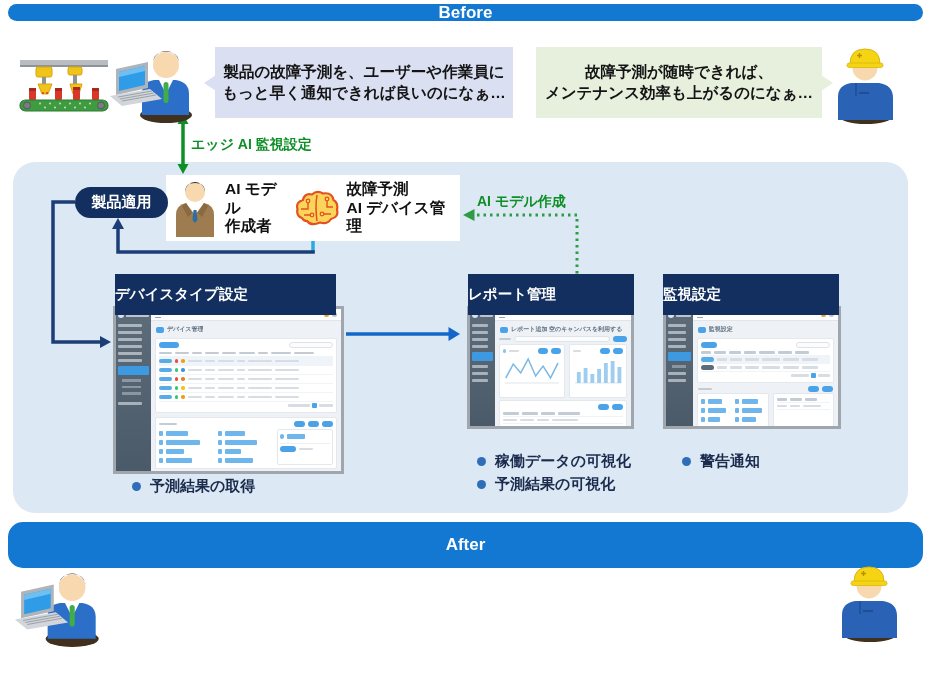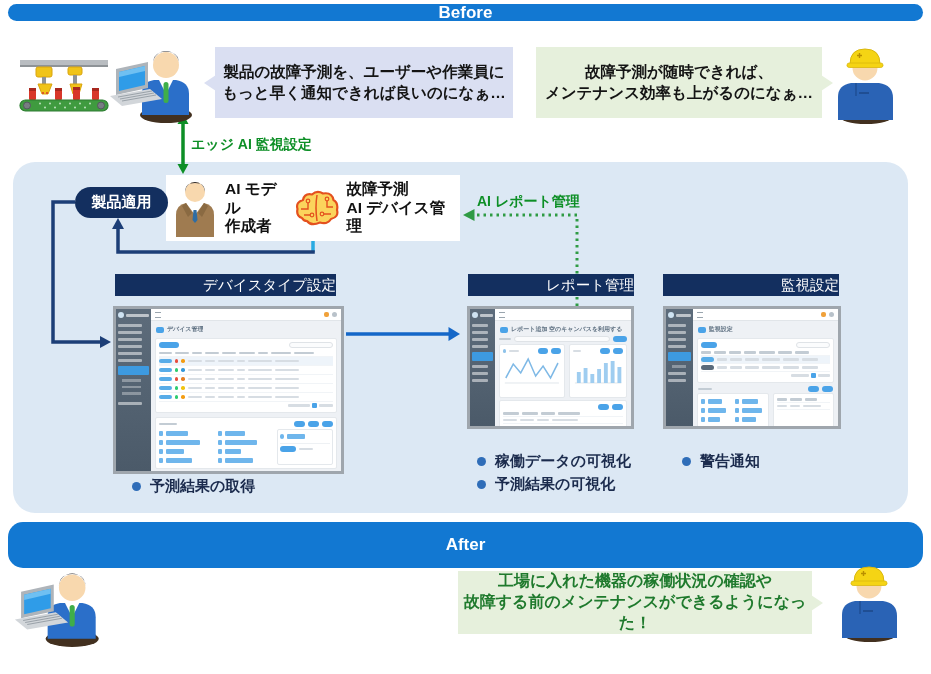--- a/index.html
+++ b/index.html
@@ -23,22 +23,22 @@
   .tail-right{right:-11px;top:50%;margin-top:-8px;border-top:8px solid transparent;border-bottom:8px solid transparent;border-left:12px solid;}
   .bub-lav .tail{border-right-color:var(--bubble_lavender);border-left-color:var(--bubble_lavender);}
   .bub-grn .tail{border-right-color:var(--bubble_green);border-left-color:var(--bubble_green);}
   #container{left:13px;top:162px;width:895px;height:351px;border-radius:22px;background:var(--light_container);z-index:0;}
   #pill{left:75px;top:187px;width:93px;height:31px;border-radius:16px;background:var(--navy);
     color:#fff;font-size:15px;font-weight:700;display:flex;align-items:center;justify-content:center;z-index:3;}
   #whitebox{left:166px;top:175px;width:294px;height:66px;background:#fff;display:flex;align-items:center;
     gap:7px;padding:0 6px;box-sizing:border-box;z-index:2;}
   .wb-text{font-size:15.5px;font-weight:700;color:#111;line-height:1.22;white-space:pre-line;}
   .greenlabel{color:var(--green);font-size:14px;font-weight:700;z-index:3;white-space:nowrap;}
-  .panel-header{top:274px;height:22px;background:var(--navy);color:#fff;font-size:14.5px;font-weight:400;
-    display:flex;align-items:center;justify-content:flex-end;z-index:3;}
+  .panel-header{top:274px;height:41px;background:var(--navy);color:#fff;font-size:14.5px;font-weight:700;
+    display:flex;align-items:center;justify-content:flex-start;z-index:3;}
   .bullet{display:flex;align-items:center;gap:9px;z-index:2;}
   .bullet i{width:9px;height:9px;border-radius:50%;background:var(--bullet_dot);flex:none;}
   .bullet span{font-size:15px;font-weight:700;color:#1b2b4d;white-space:nowrap;}
   #arrows{left:0;top:0;z-index:1;pointer-events:none;}
   .st-green{stroke:var(--green);} .fi-green{fill:var(--green);}
   .st-dgreen{stroke:var(--dotted_green);} .fi-dgreen{fill:var(--dotted_green);}
   .st-navy{stroke:var(--arrow_navy);} .fi-navy{fill:var(--arrow_navy);}
   .st-cyan{stroke:var(--accent_cyan);}
   .st-blue{stroke:var(--link_blue);} .fi-blue{fill:var(--link_blue);}
   
@@ -223,21 +223,21 @@
       <path d="M6 20 H13 V14 M9 26 H15 M32 12 V18 H38 M29 25 H36" stroke="#e4511e" stroke-width="1.4" fill="none"></path>
       <circle cx="13" cy="12" r="1.8" fill="#fbd45c" stroke="#e4511e" stroke-width="1.2"></circle>
       <circle cx="17" cy="26" r="1.8" fill="#fbd45c" stroke="#e4511e" stroke-width="1.2"></circle>
       <circle cx="32" cy="10" r="1.8" fill="#fbd45c" stroke="#e4511e" stroke-width="1.2"></circle>
       <circle cx="27" cy="25" r="1.8" fill="#fbd45c" stroke="#e4511e" stroke-width="1.2"></circle>
     </svg>
     <div class="wb-text">故障予測
 AI デバイス管理</div>
   </div>
 
-  <div class="abs greenlabel" style="left:477px;top:193px;">AI レポート管理</div>
+  <div class="abs greenlabel" style="left:477px;top:193px;">AI モデル作成</div>
 
   <div class="abs panel-header" style="left:115px;width:221px;">
     <span>デバイスタイプ設定</span>
   </div>
   <div class="abs panel-header" style="left:468px;width:166px;">
     <span>レポート管理</span>
   </div>
   <div class="abs panel-header" style="left:663px;width:176px;">
     <span>監視設定</span>
   </div>
@@ -658,25 +658,20 @@
     <path d="M45 30 A13 13 0 0 1 71 30 Q71 21 64 18.5 Q58 16.7 52 18.5 Q45 21 45 30 Z" fill="#26262b"></path>
     <g>
       <path d="M8 35 L40 28 L40 54 L8 61 Z" fill="#aeb4ba"></path>
       <path d="M11 38 L37 32 L37 51 L11 57 Z" fill="#2f9ce8"></path>
       <path d="M11 38 L37 32 L37 37 L11 43 Z" fill="#6fc0f2"></path>
       <path d="M2 62 L42 55 L54 65 L14 72 Z" fill="#d2d6da"></path>
       <path d="M10 63 L44 57 M12 65 L46 59 M14 67 L48 61" stroke="#9aa2a9" stroke-width="1" fill="none"></path>
     </g>
   </svg>
 
-  <div class="abs bubble bub-grn" style="left:458px;top:571px;width:354px;height:63px;font-size:16px;color:var(--after_text_green);">
-    <i class="tail tail-right"></i>
-    <span>工場に入れた機器の稼働状況の確認や
-故障する前のメンテナンスができるようになった！</span>
-  </div>
 
   <svg class="abs" style="left:824px;top:558px;z-index:2;" width="90" height="86" viewBox="0 0 86 86">
     <ellipse cx="44" cy="76" rx="27" ry="8" fill="#42301f"></ellipse>
     <path d="M16 80 L16 57 Q16 45 29 43 L57 43 Q71 45 71 58 L71 80 Z" fill="#2a63b5"></path>
     <path d="M34 43 L34 56" stroke="#1f4e93" stroke-width="1.4"></path>
     <rect x="37" y="52" width="10" height="2" fill="#1f4e93"></rect>
     <circle cx="43" cy="28" r="12.5" fill="#f8d8ae"></circle>
     <path d="M32 20 Q43 11 54 20 L54 16 Q43 9 32 16 Z" fill="#26262b"></path>
     <path d="M31 27 Q30.5 19 35 16 L35 27 Z" fill="#26262b"></path>
     <path d="M55 27 Q55.5 19 51 16 L51 27 Z" fill="#26262b"></path>

